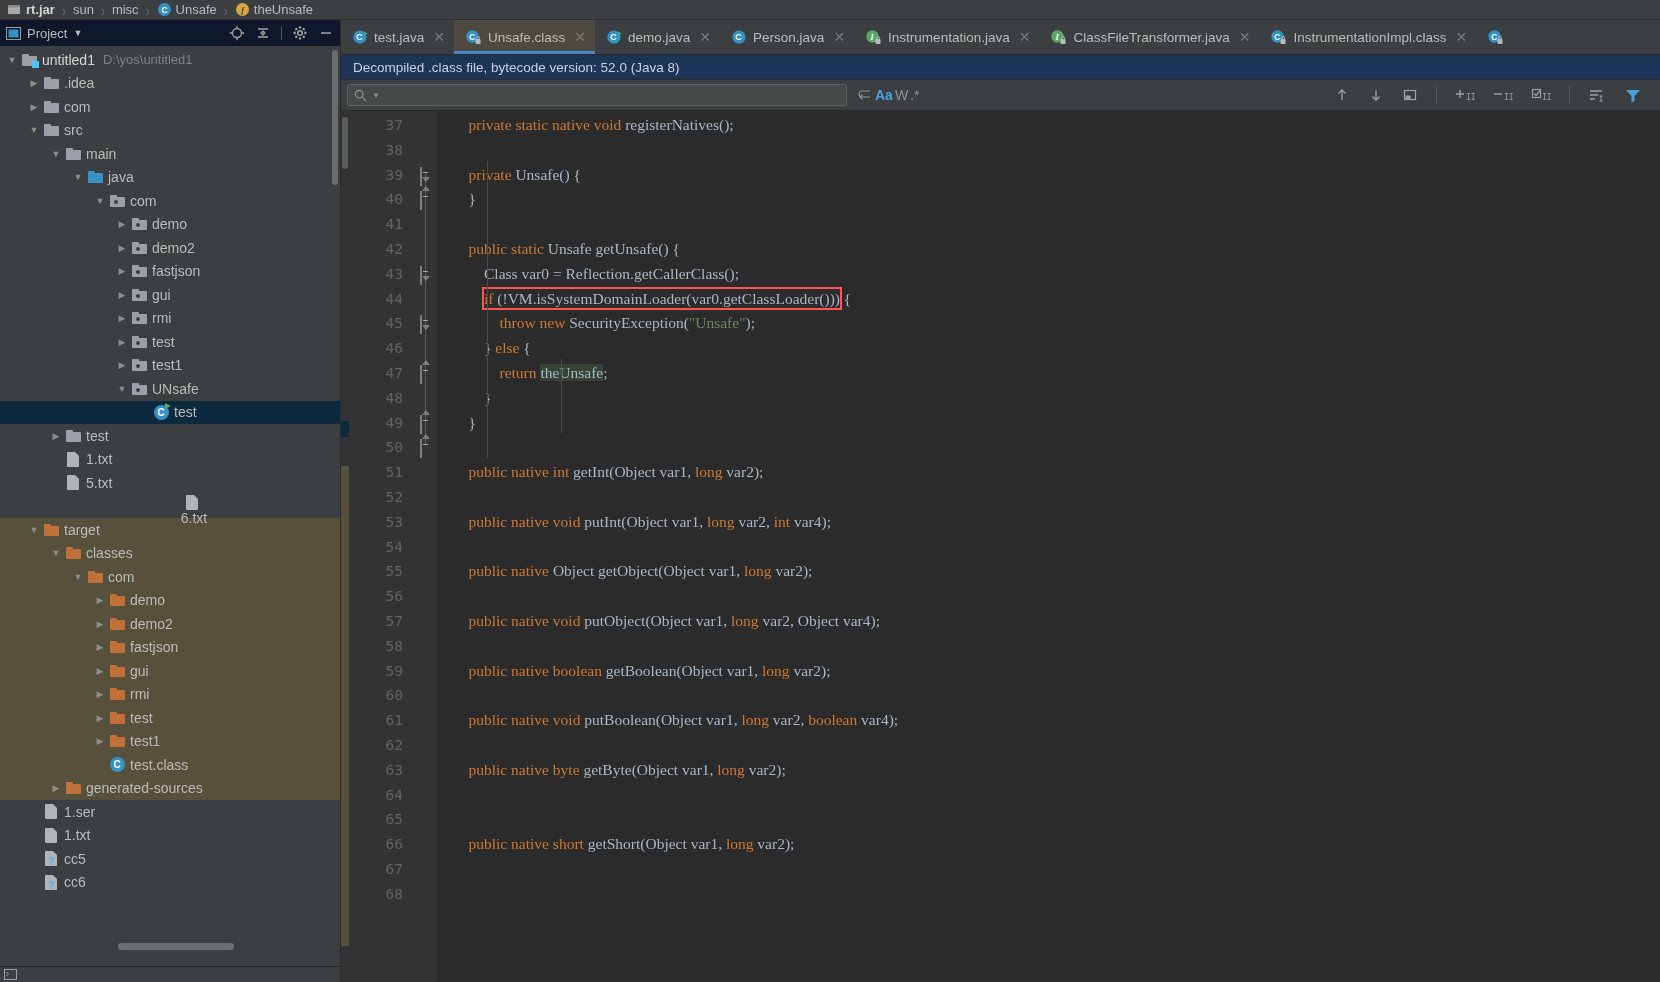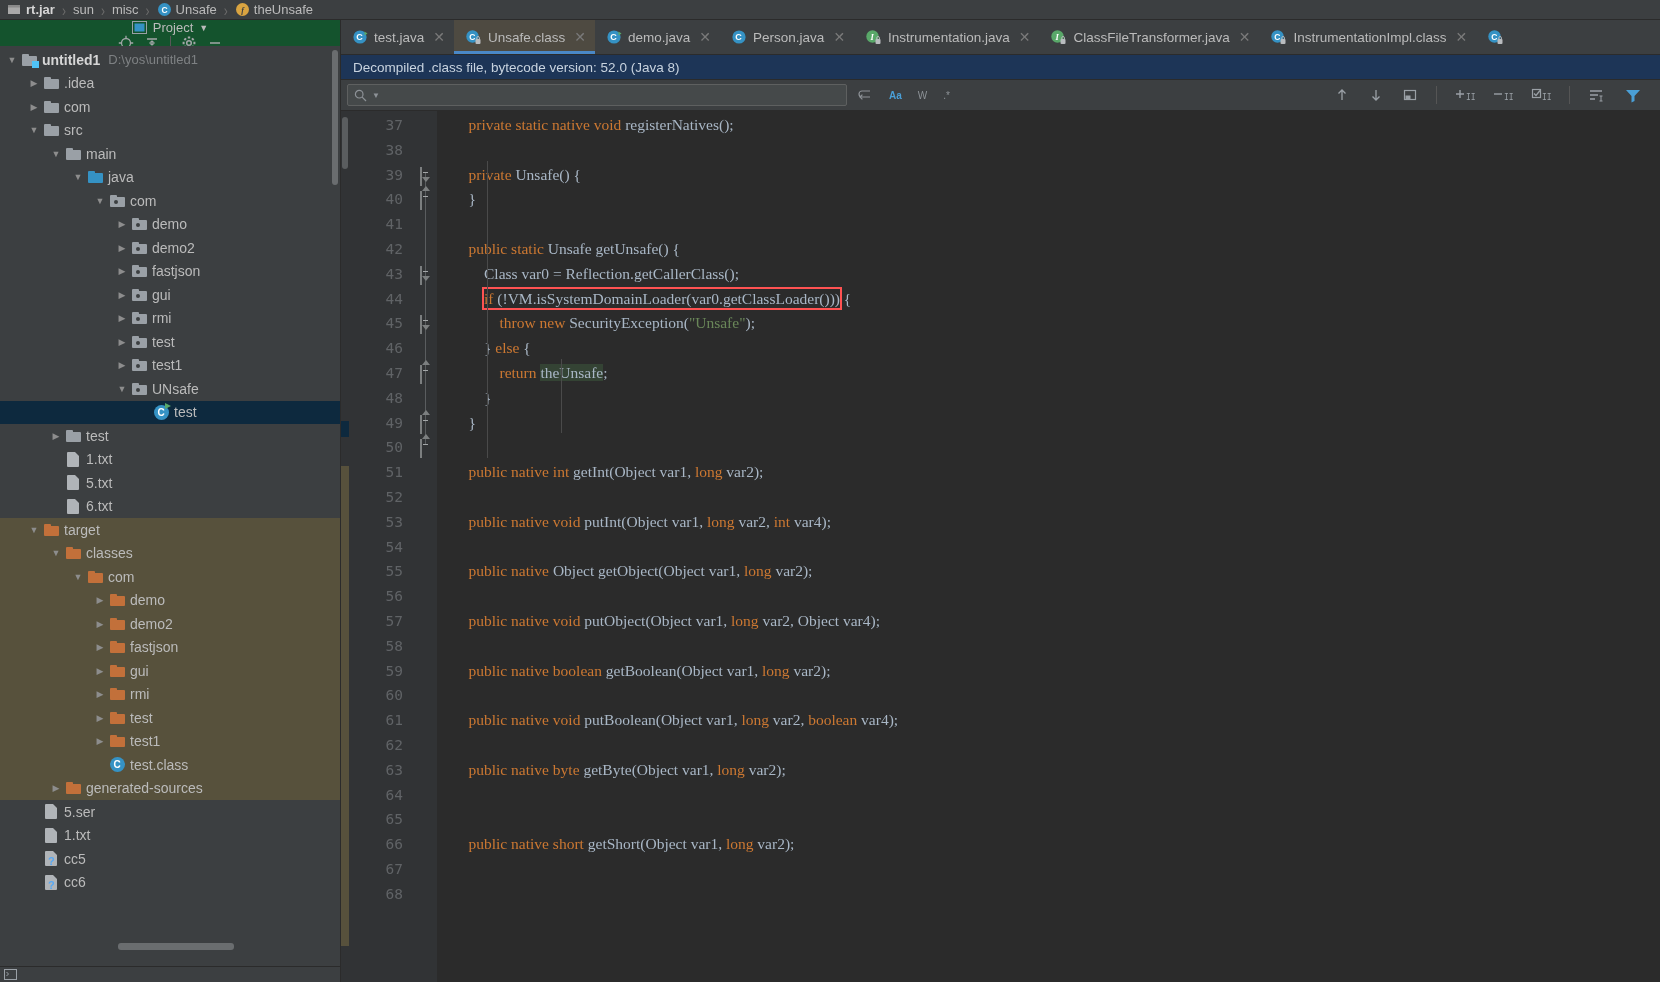--- a/index.html
+++ b/index.html
@@ -41,22 +41,22 @@
   .leftpane {
     width: 341px; min-width: 341px;
     background: #3c3f41;
     display: flex; flex-direction: column;
     border-right: 1px solid #2b2b2b;
   }
   .lp-header {
     height: 26px; min-height: 26px;
     display: flex; align-items: center;
     padding: 0 6px;
-    background: #14532d;
-    color: #bbbbbb; font-size: 13px; flex-direction: column;
+    background: #0f172a;
+    color: #bbbbbb; font-size: 13px;
   }
   .lp-title { display:flex; align-items:center; gap:6px; flex:1; }
   .lp-actions { display:flex; align-items:center; gap:10px; }
   .lp-sep { width:1px; height:14px; background:#585858; }
 
   .tree {
     flex: 1; overflow: hidden;
     background: #3c3f41;
     position: relative;
     font-size: 14px;
@@ -68,21 +68,21 @@
     padding-left: 4px;
   }
   .trow.sel { background: #0d293e; }
   .trow.excl { background: #57513c; }
   .trow .tw {
     width: 16px; min-width:16px; display:flex; align-items:center; justify-content:center;
     color:#8d8d8d; font-size:9px;
   }
   .trow .ico { width: 18px; min-width:18px; margin-right:4px; display:flex; align-items:center; justify-content:center;}
   .trow .lbl { color: #bbbbbb; }
-  .trow .lbl.b { font-weight: bold; color:#d6d6d6; }
+  .trow .lbl.b { font-weight: normal; color:#d6d6d6; }
   .trow .sub { color: #7e8183; margin-left: 8px; font-size: 13px; }
 
   
   .fold { width:15px; height:12px; position:relative; display:inline-block;}
   .fold:before{content:"";position:absolute;left:0;top:2px;width:15px;height:10px;background:#9aa0a6;border-radius:1px;}
   .fold:after{content:"";position:absolute;left:0;top:0px;width:7px;height:3px;background:#9aa0a6;border-radius:1px 1px 0 0;}
   .fold.blue:before{background:#3592c4;} .fold.blue:after{background:#3592c4;}
   .fold.orange:before{background:#c2703a;} .fold.orange:after{background:#c2703a;}
   .fold.pkg:before{background:#9aa0a6;}
   .fold.pkg .dot{position:absolute;left:4px;top:5px;width:4px;height:4px;background:#3c3f41;border-radius:50%;z-index:2;}
@@ -136,21 +136,21 @@
   .findbar {
     height:31px; min-height:31px; background:#3c3f41;
     display:flex; align-items:center; border-bottom:1px solid #2b2b2b;
   }
   .find-input {
     width: 500px; height:22px; margin-left:6px;
     display:flex; align-items:center; gap:5px;
     background:#45494a; border:1px solid #5e6060; border-radius:2px;
     padding:0 6px; color:#a9b7c6; font-size:13px;
   }
-  .find-tools{display:flex;align-items:center;gap:16px;margin-left:10px;color:#8d9297;font-size:10px;}
+  .find-tools{display:flex;align-items:center;gap:2px;margin-left:10px;color:#8d9297;font-size:14px;}
   .find-tools .on{color:#4a9fd6;font-weight:bold;}
   .find-right{margin-left:auto;display:flex;align-items:center;gap:18px;padding-right:18px;color:#9aa0a6;}
   .vbar{width:1px;height:18px;background:#555;}
 
   .editor {
     flex:1; display:flex; min-height:0; background:#2b2b2b;
     position:relative; overflow:hidden;
   }
   .gutter-scroll{width:8px;background:#313335;position:relative;}
   .gutter-scroll .thumb{position:absolute;left:1px;top:6px;width:6px;height:52px;background:#5a5d5f;border-radius:3px;}
@@ -430,21 +430,21 @@
               </span>
               <span class="lbl">1.txt</span>
             </div>
             <div class="trow" style="padding-left: 48px;">
               <span class="tw"></span>
               <span class="ico">
                 <span class="fileico"></span>
               </span>
               <span class="lbl">5.txt</span>
             </div>
-            <div class="trow" style="padding-left: 48px;">
+            <div class="trow" style="padding-left: 48px; flex-direction: column;">
               <span class="tw"></span>
               <span class="ico">
                 <span class="fileico"></span>
               </span>
               <span class="lbl">6.txt</span>
             </div>
             <div class="trow excl" style="padding-left: 26px;">
               <span class="tw">▼</span>
               <span class="ico">
                 <span class="fold orange"></span>
@@ -526,21 +526,21 @@
               <span class="ico">
                 <span class="fold orange"></span>
               </span>
               <span class="lbl">generated-sources</span>
             </div>
             <div class="trow" style="padding-left: 26px;">
               <span class="tw"></span>
               <span class="ico">
                 <span class="fileico"></span>
               </span>
-              <span class="lbl">5.ser</span>
+              <span class="lbl">1.ser</span>
             </div>
             <div class="trow" style="padding-left: 26px;">
               <span class="tw"></span>
               <span class="ico">
                 <span class="fileico"></span>
               </span>
               <span class="lbl">1.txt</span>
             </div>
             <div class="trow" style="padding-left: 26px;">
               <span class="tw"></span>

